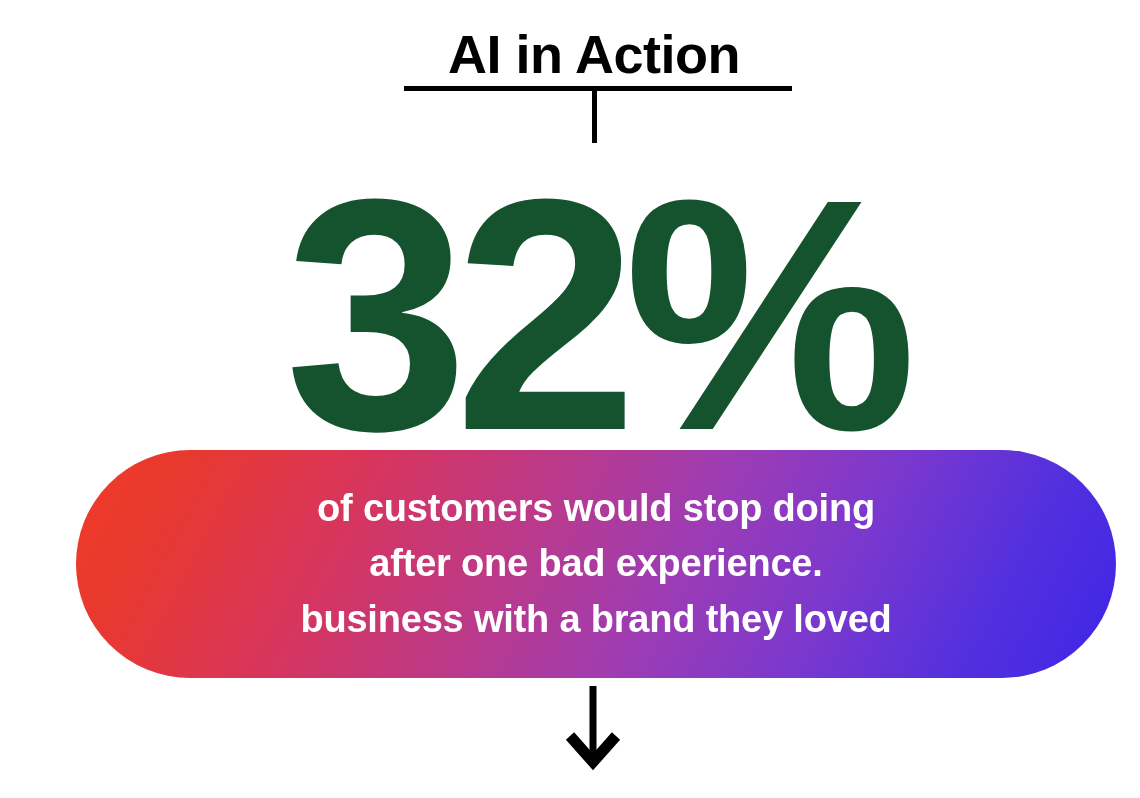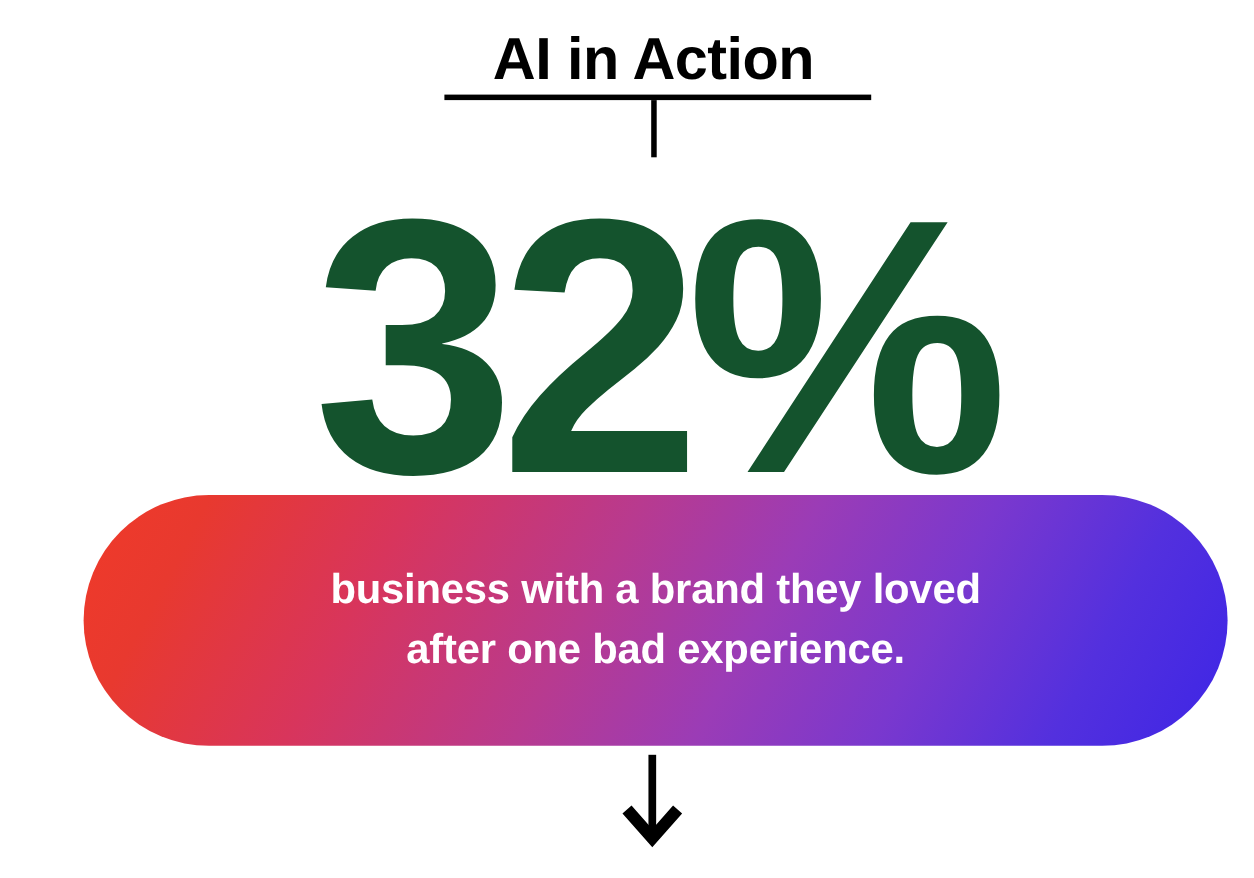--- a/index.html
+++ b/index.html
@@ -138,22 +138,23 @@
     <span class="eyebrow-title">AI in Action</span>
   </div>
 
   <div class="title-rule"></div>
   <div class="title-tick"></div>
 
   <div class="big-stat">32%</div>
 
   <div class="gradient-pill">
     <div class="pill-text">
+      <span class="line">of customers would stop doing</span>
+      <span class="line">after one bad experience.</span>
       <span class="line">business with a brand they loved</span>
-      <span class="line">after one bad experience.</span>
     </div>
   </div>
 
   <svg class="down-arrow" viewBox="0 0 62 88" aria-hidden="true">
     <rect x="27.5" y="0" width="7" height="78" fill="#000000"></rect>
     <path d="M8 50 L31 76 L54 50" fill="none" stroke="#000000" stroke-width="11" stroke-linecap="butt" stroke-linejoin="miter"></path>
   </svg>
 
 </div>
 

